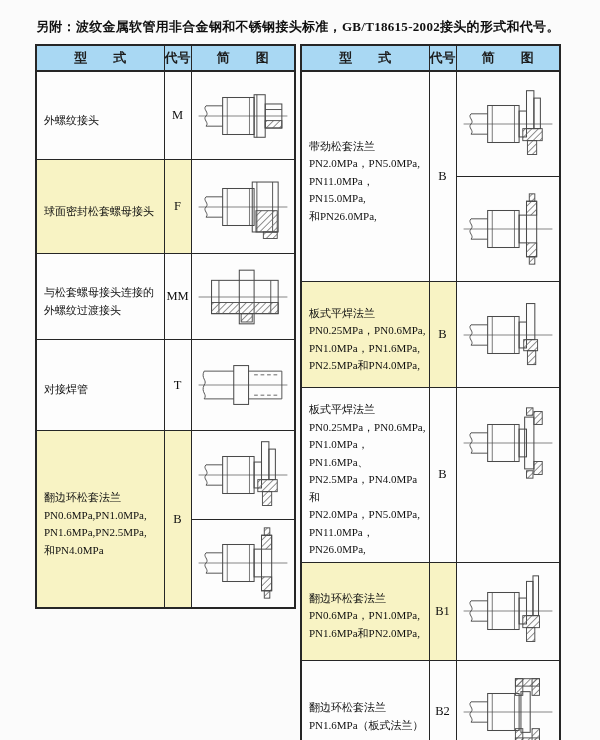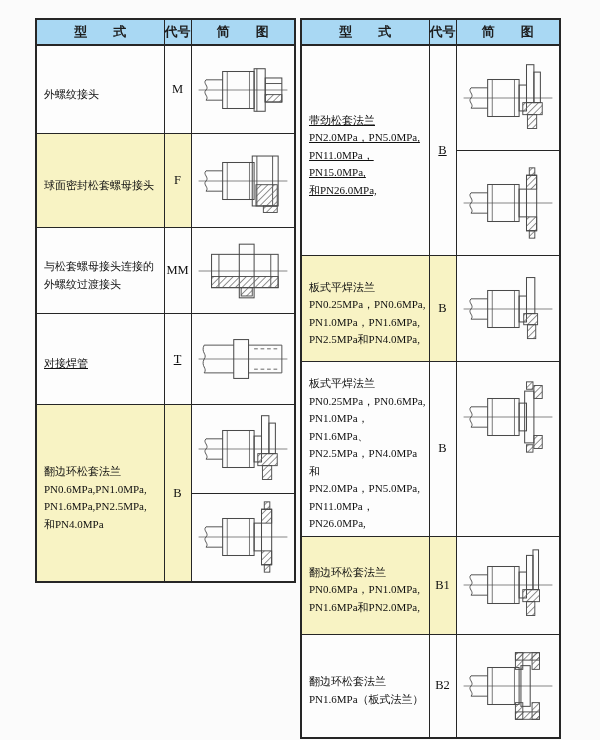--- a/index.html
+++ b/index.html
@@ -55,20 +55,21 @@
 
 <svg class="defs-holder" aria-hidden="true">
   <defs>
     <pattern id="hatch" width="5" height="5" patternUnits="userSpaceOnUse" patternTransform="rotate(45)">
       <line x1="0" y1="0" x2="0" y2="5" stroke="#6a6a6a" stroke-width="1.6"></line>
     </pattern>
   </defs>
 </svg>
 
 <div class="page">
+  <div class="title">另附：波纹金属软管用非合金钢和不锈钢接头标准，GB/T18615-2002接头的形式和代号。</div>
 
   <div class="tables">
 
     <table class="jt">
       <colgroup>
           <col class="c1">
           <col class="c2">
           <col class="c3">
         </colgroup>
       <thead>
@@ -140,21 +141,21 @@
                     <line x1="24" y1="22" x2="24" y2="58" stroke="#4a4a4a" stroke-width="1"></line>
                     <line x1="80" y1="22" x2="80" y2="58" stroke="#4a4a4a" stroke-width="1"></line>
                     <rect x="46" y="11" width="16" height="58" fill="none" stroke="#4a4a4a" stroke-width="1.1"></rect>
                     <rect x="16" y="46" width="72" height="12" fill="url(#hatch)" stroke="#4a4a4a" stroke-width="1"></rect>
                     <rect x="48" y="58" width="12" height="9" fill="url(#hatch)" stroke="#4a4a4a" stroke-width="1"></rect>
                   </svg>
                 </div>
               </div>
             </td>
           </tr>
-          <tr style="height: 91px; text-decoration: underline;">
+          <tr style="height: 91px;">
             <td class="type-cell">对接焊管</td>
             <td class="code-cell">T</td>
             <td class="diag-cell">
               <div class="diag-col" style="height: 90px;">
                 <div class="diag-box">
                   <svg viewBox="0 0 100 80" width="96" height="74" class="diag-svg">
                     <line x1="2" y1="40" x2="98" y2="40" stroke="#6d6d6d" stroke-width="0.9"></line>
                     <line x1="8" y1="25" x2="40" y2="25" stroke="#4a4a4a" stroke-width="1"></line>
                     <line x1="8" y1="55" x2="40" y2="55" stroke="#4a4a4a" stroke-width="1"></line>
                     <path d="M8,25 c-4,8 4,10 0,15 c-4,8 4,10 0,15" fill="none" stroke="#4a4a4a" stroke-width="1"></path>
@@ -223,21 +224,21 @@
           <col class="c3">
         </colgroup>
       <thead>
         <tr>
           <th>型　　式</th>
           <th>代号</th>
           <th>简　　图</th>
         </tr>
       </thead>
       <tbody>
-          <tr style="height: 210px; text-decoration: underline;">
+          <tr style="height: 210px;">
             <td class="type-cell">带劲松套法兰
 PN2.0MPa，PN5.0MPa,
 PN11.0MPa，PN15.0MPa,
 和PN26.0MPa,</td>
             <td class="code-cell">B</td>
             <td class="diag-cell">
               <div class="diag-col" style="height: 209px;">
                 <div class="diag-box">
                   <svg viewBox="0 0 100 80" width="96" height="74" class="diag-svg">
                     <line x1="2" y1="40" x2="98" y2="40" stroke="#6d6d6d" stroke-width="0.9"></line>

